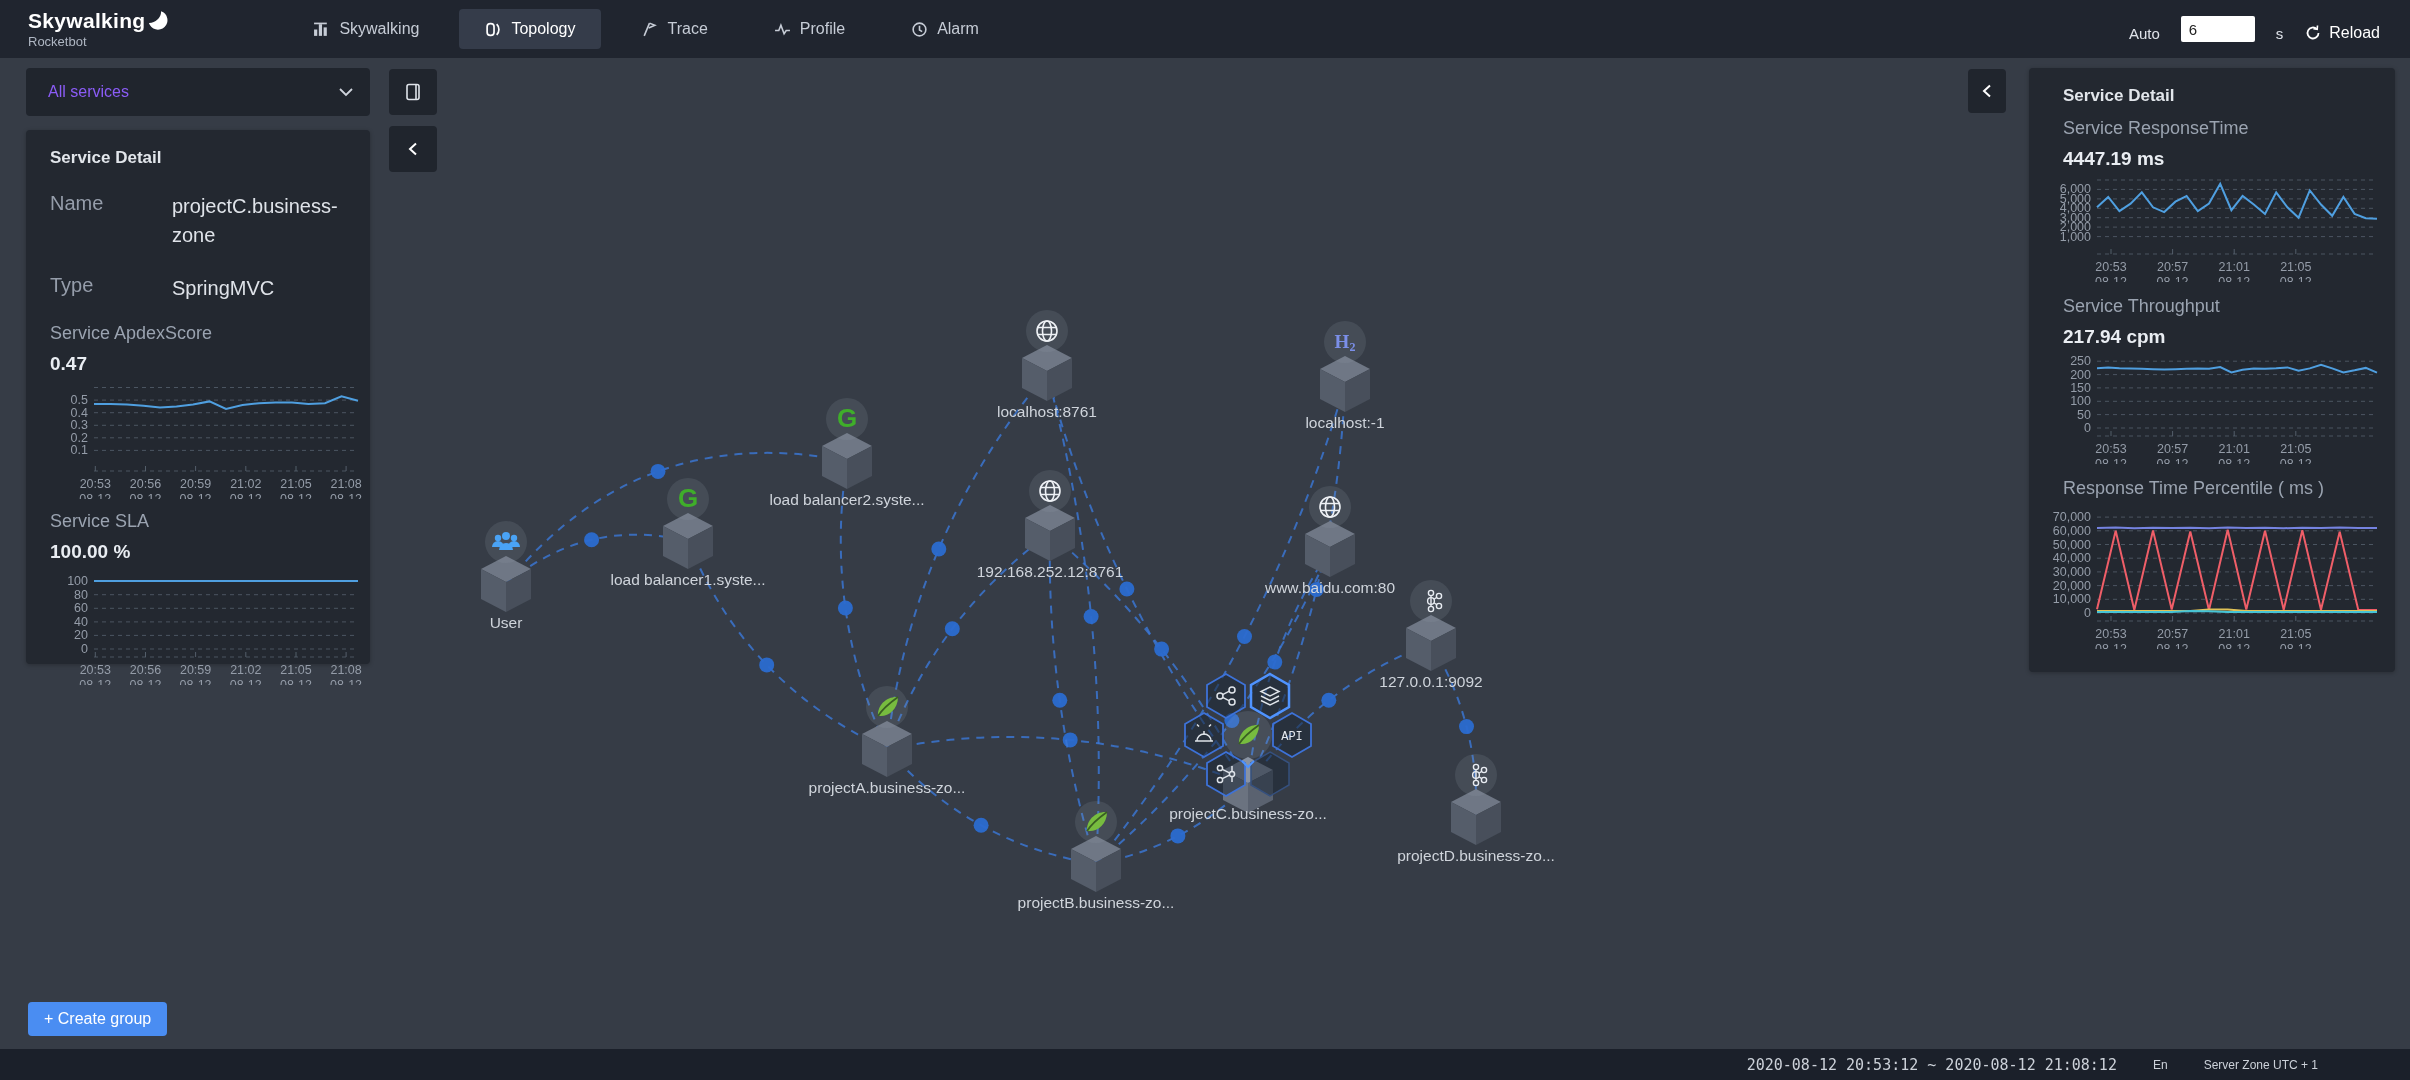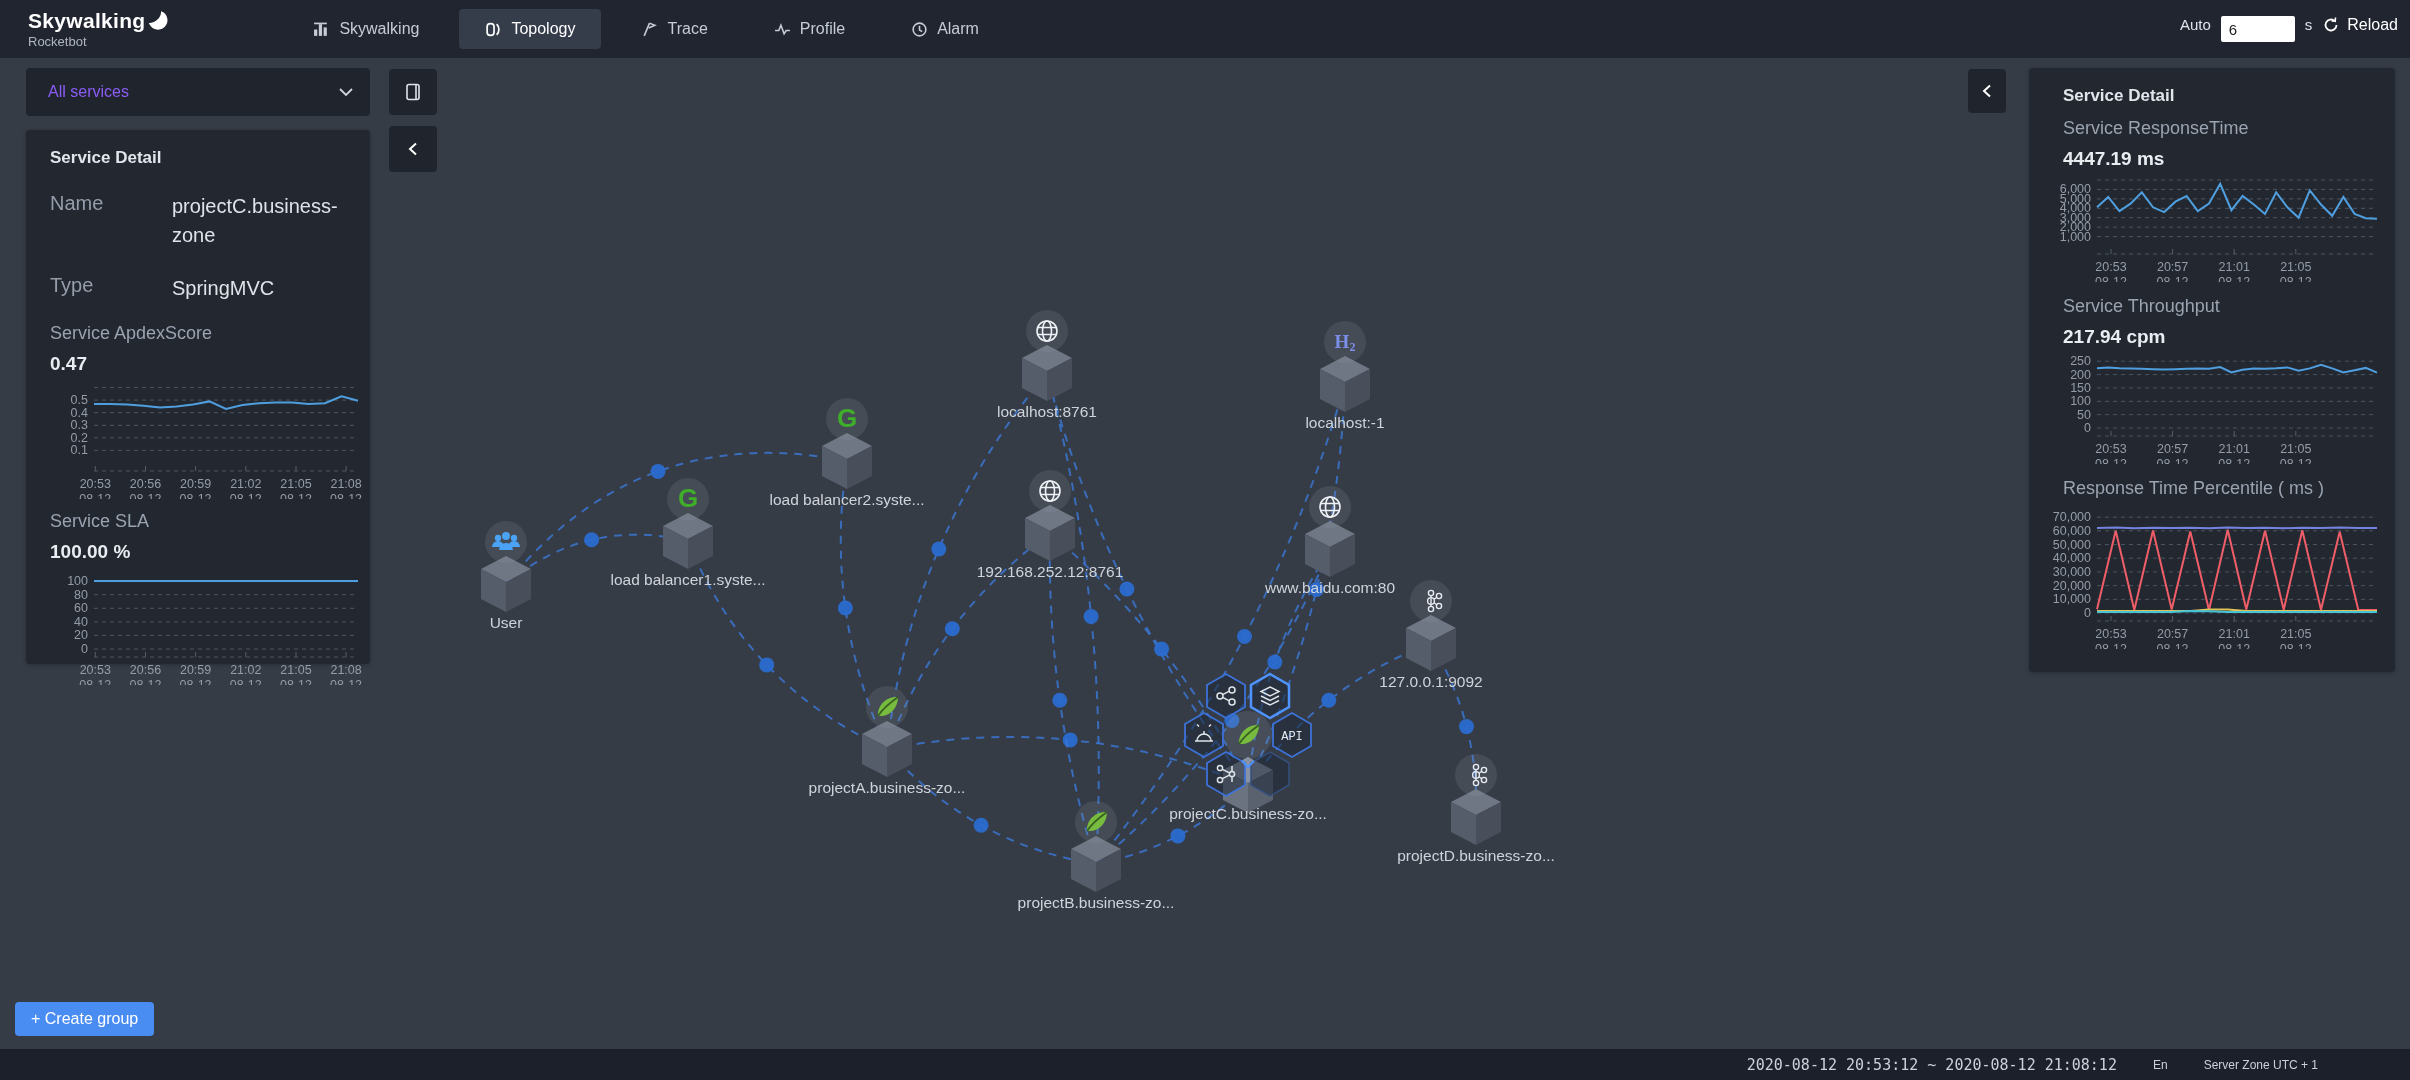--- a/index.html
+++ b/index.html
@@ -8,21 +8,21 @@
   .topbar{position:absolute;left:0;top:0;width:2410px;height:58px;background:#20252f;
     display:flex;align-items:center;z-index:30;}
   .logo{margin-left:28px;line-height:1;}
   .logo-row{display:flex;align-items:flex-start;gap:4px;}
   .logo-title{color:#fff;font-size:21px;font-weight:bold;letter-spacing:.3px;}
   .logo-sub{color:#aeb6c2;font-size:13px;margin-top:3px;}
   .nav{display:flex;align-items:center;gap:14px;margin-left:118px;}
   .nav-item{display:flex;align-items:center;gap:9px;color:#c6ccd6;font-size:16px;
     height:40px;padding:0 26px;border-radius:4px;cursor:pointer;}
   .nav-item.active{background:#353c4a;color:#fff;}
-  .topbar-right{margin-left:auto;display:flex;align-items:flex-start;gap:10px;padding-right:12px;
+  .topbar-right{margin-left:auto;display:flex;align-items:flex-end;gap:21px;padding-right:30px;
     color:#dfe3ea;font-size:15px;}
   .auto-input{width:66px;height:26px;border:none;border-radius:2px;background:#fff;color:#222;
     font-size:15px;padding:0 0 0 8px;font-family:"Liberation Sans",sans-serif;}
   .reload-btn{display:flex;align-items:center;gap:7px;color:#fff;cursor:pointer;font-size:16px;}
   
   .canvas{position:absolute;left:0;top:58px;width:2410px;height:991px;background:#363c46;}
   #topo-svg{position:absolute;left:0;top:0;}
   .edge{fill:none;stroke:#3b78d8;stroke-width:2;stroke-dasharray:8 7;opacity:.8;}
   .edge-dot{fill:#2b6cd0;opacity:.95;}
   .node-label{fill:#cfd4db;font-size:15.5px;text-anchor:middle;font-family:"Liberation Sans",sans-serif;}
@@ -41,21 +41,21 @@
   .kv-value{color:#dfe3e9;width:172px;line-height:1.45;}
   .sec-label{color:#9aa3b0;font-size:18px;margin-top:20px;}
   .sec-value{color:#e9edf2;font-size:19px;font-weight:bold;margin-top:9px;}
   .chart{margin-top:4px;}
   .cgrid{stroke:#596471;stroke-width:1;stroke-dasharray:4 4;opacity:.75;fill:none;}
   .ctick{stroke:#596471;stroke-width:1;opacity:.9;}
   .clab{fill:#949ca8;font-size:12.5px;font-family:"Liberation Sans",sans-serif;}
   .right-panel{position:absolute;left:2029px;top:10px;width:366px;height:604px;z-index:15;
     padding:18px 10px 0 34px;box-sizing:border-box;}
   .right-collapse{left:1968px;top:11px;width:38px;height:44px;}
-  .create-group{position:absolute;left:15px;top:944px;height:34px;padding:0 16px;background:#4a8df2;
+  .create-group{position:absolute;left:28px;top:944px;height:34px;padding:0 16px;background:#4a8df2;
     border:none;border-radius:4px;color:#fff;font-size:16px;cursor:pointer;z-index:20;
     font-family:"Liberation Sans",sans-serif;}
   
   .statusbar{position:absolute;left:0;top:1049px;width:2410px;height:31px;background:#1b202a;
     display:flex;align-items:center;justify-content:flex-end;gap:36px;padding-right:92px;
     box-sizing:border-box;z-index:30;}
   .time-range{color:#ccd1d9;font-size:15px;font-family:"DejaVu Sans Mono",monospace;cursor:pointer;}
   .sb-item{color:#ccd1d9;font-size:12px;}
   .icon-svg{display:block;}
 </style>

